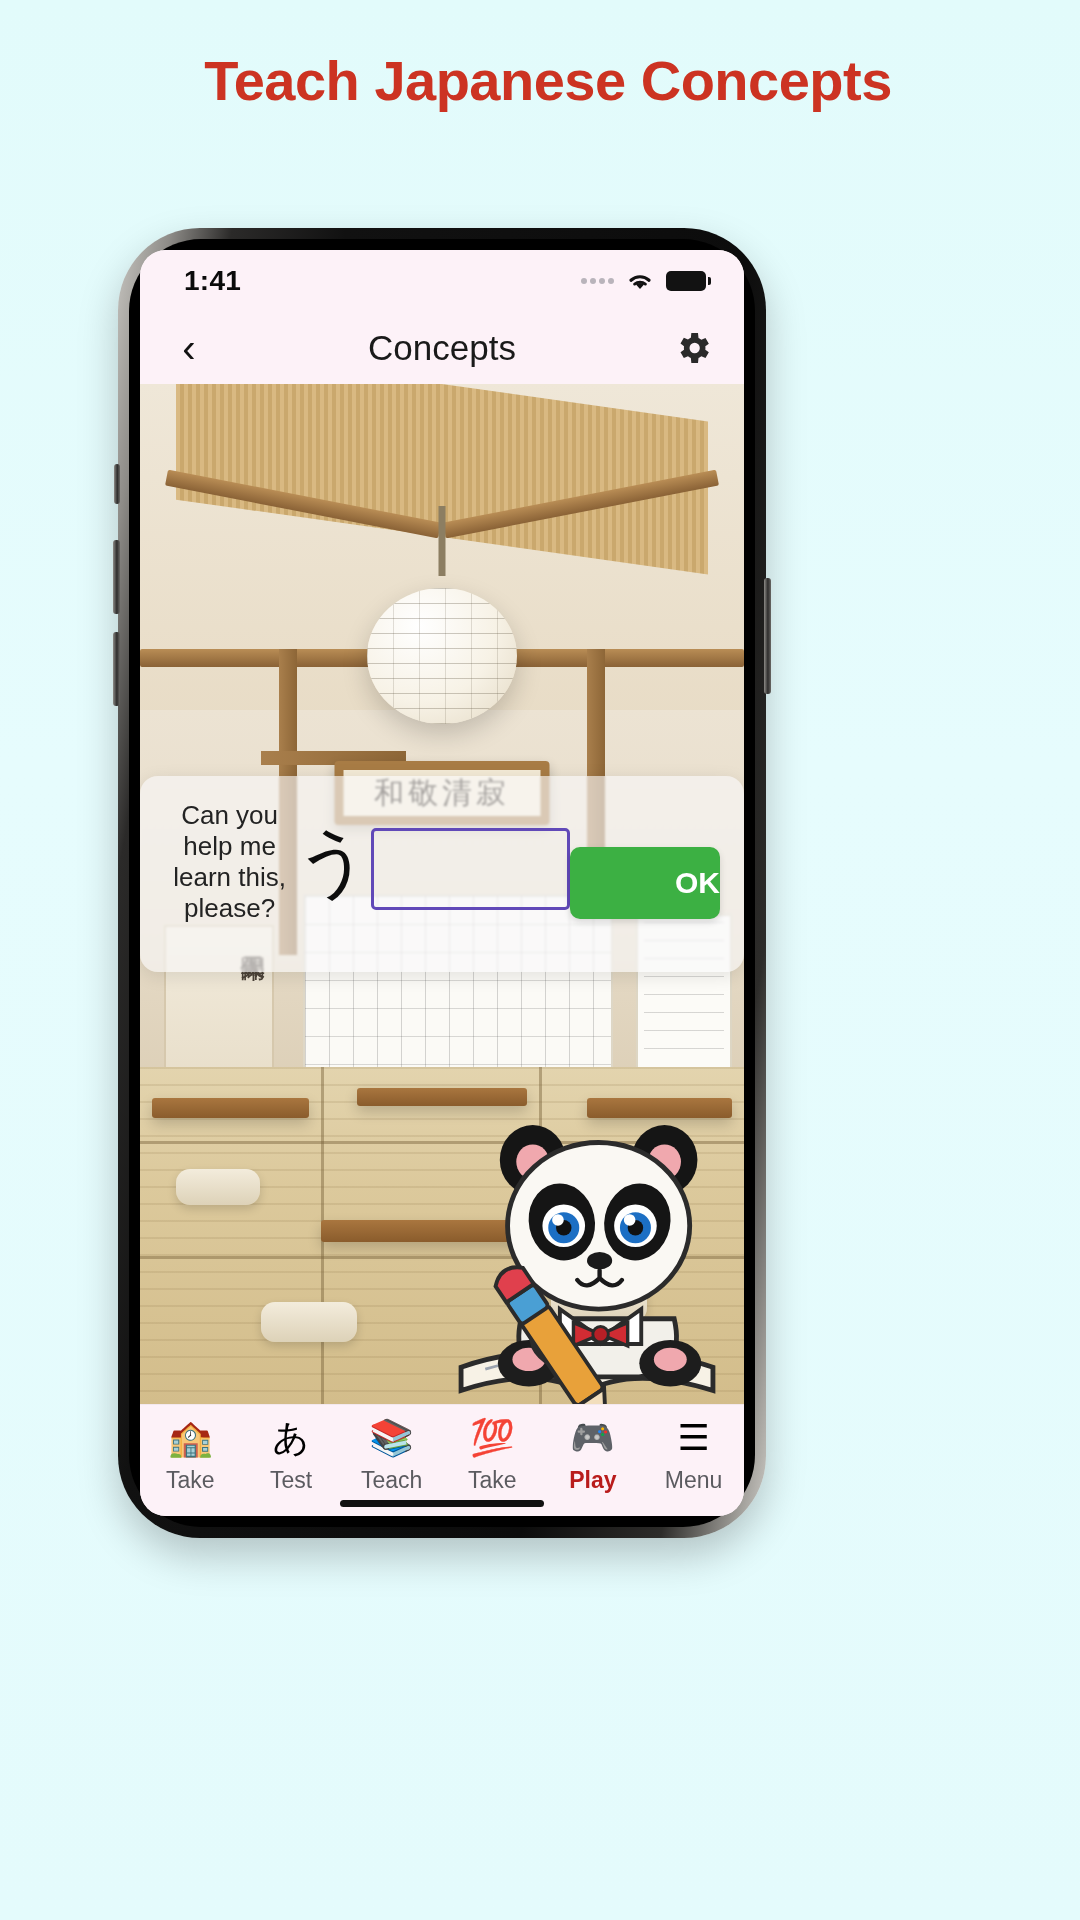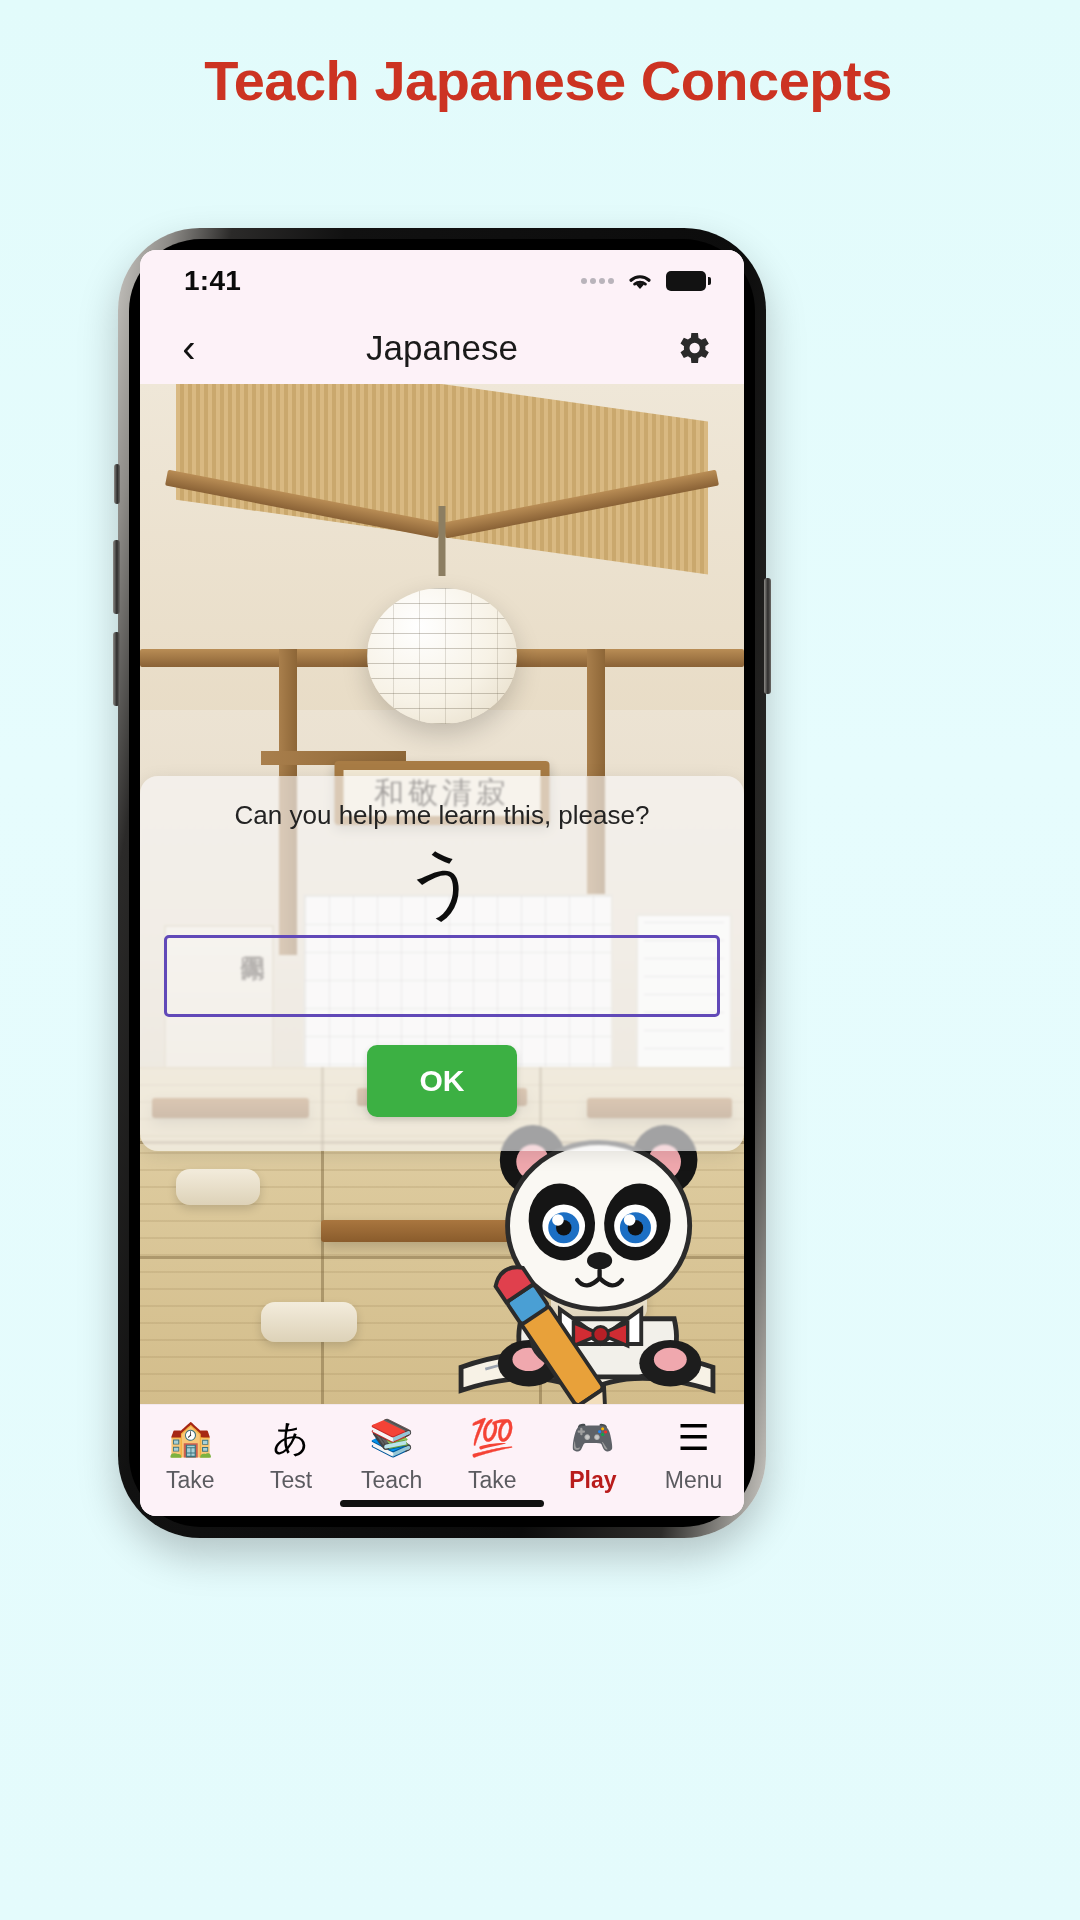--- a/index.html
+++ b/index.html
@@ -48,21 +48,21 @@
   }
   .phone-inner-rim {
     position: absolute;
     inset: 11px;
     border-radius: 72px;
     background: #000;
   }
   .screen {
     position: absolute;
     left: 22px; top: 22px; right: 22px; bottom: 22px;
-    border-radius: 16px;
+    border-radius: 26px;
     overflow: hidden;
     background: #fdf4f9;
     display: flex;
     flex-direction: column;
   }
 
   
   .btn-side {
     position: absolute;
     background: linear-gradient(90deg,#8d8b87,#2e2d2c 55%,#6a6865);
@@ -309,21 +309,21 @@
     position: absolute;
     left: 0;
     right: 0;
     top: 392px;
     z-index: 8;
     background: rgba(248,248,250,0.62);
     backdrop-filter: blur(1px);
     border-radius: 18px;
     padding: 24px 24px 34px 24px;
     display: flex;
-    flex-direction: column;
+    flex-direction: row;
     align-items: center;
     box-shadow: 0 4px 18px rgba(0,0,0,0.10);
   }
   .dialog-prompt {
     font-size: 26px;
     color: #232323;
     text-align: center;
     margin-bottom: 14px;
   }
   .dialog-kana {
@@ -354,20 +354,21 @@
     background: #3cb043;
     color: #ffffff;
     border: none;
     border-radius: 10px;
     font-size: 30px;
     font-weight: bold;
     padding: 19px 0;
     cursor: pointer;
     font-family: "Liberation Sans", sans-serif;
     box-shadow: 0 3px 7px rgba(0,0,0,0.14);
+    text-align: right;
   }
   .dlg-btn.ok { width: 150px; }
   .dlg-btn.exam { width: 232px; }
 
   
   .tab-bar {
     flex: 0 0 112px;
     background: #fdf2f8;
     display: flex;
     align-items: flex-start;
@@ -441,21 +442,21 @@
             <path d="M12 15.6 L15.3 11.9 A5 5 0 0 0 8.7 11.9 Z" fill="#121212"></path>
             <path d="M4.6 8.4 A11 11 0 0 1 19.4 8.4" stroke="#121212" stroke-width="2.6" fill="none" stroke-linecap="round"></path>
             <path d="M7.6 11.5 A7 7 0 0 1 16.4 11.5" stroke="#121212" stroke-width="2.4" fill="none" stroke-linecap="round"></path>
           </svg>
           <span class="battery"></span>
         </div>
       </div>
 
       <div class="nav-bar">
         <div class="nav-back">‹</div>
-        <div class="nav-title">Japanese</div>
+        <div class="nav-title">Concepts</div>
         <div class="nav-gear">
           <svg viewBox="0 0 24 24" width="40" height="40">
             <path fill="#2a2a2a" d="M19.4 13a7.6 7.6 0 0 0 0-2l2.1-1.6-2-3.4-2.5 1a7.6 7.6 0 0 0-1.7-1L15 3H11l-.3 2.9a7.6 7.6 0 0 0-1.7 1l-2.5-1-2 3.4L6.6 11a7.6 7.6 0 0 0 0 2l-2.1 1.6 2 3.4 2.5-1a7.6 7.6 0 0 0 1.7 1l.3 3h4l.3-3a7.6 7.6 0 0 0 1.7-1l2.5 1 2-3.4z"></path>
             <circle cx="13" cy="12" r="3.1" fill="#fdf2f8"></circle>
           </svg>
         </div>
       </div>
 
       <div class="content">
 

